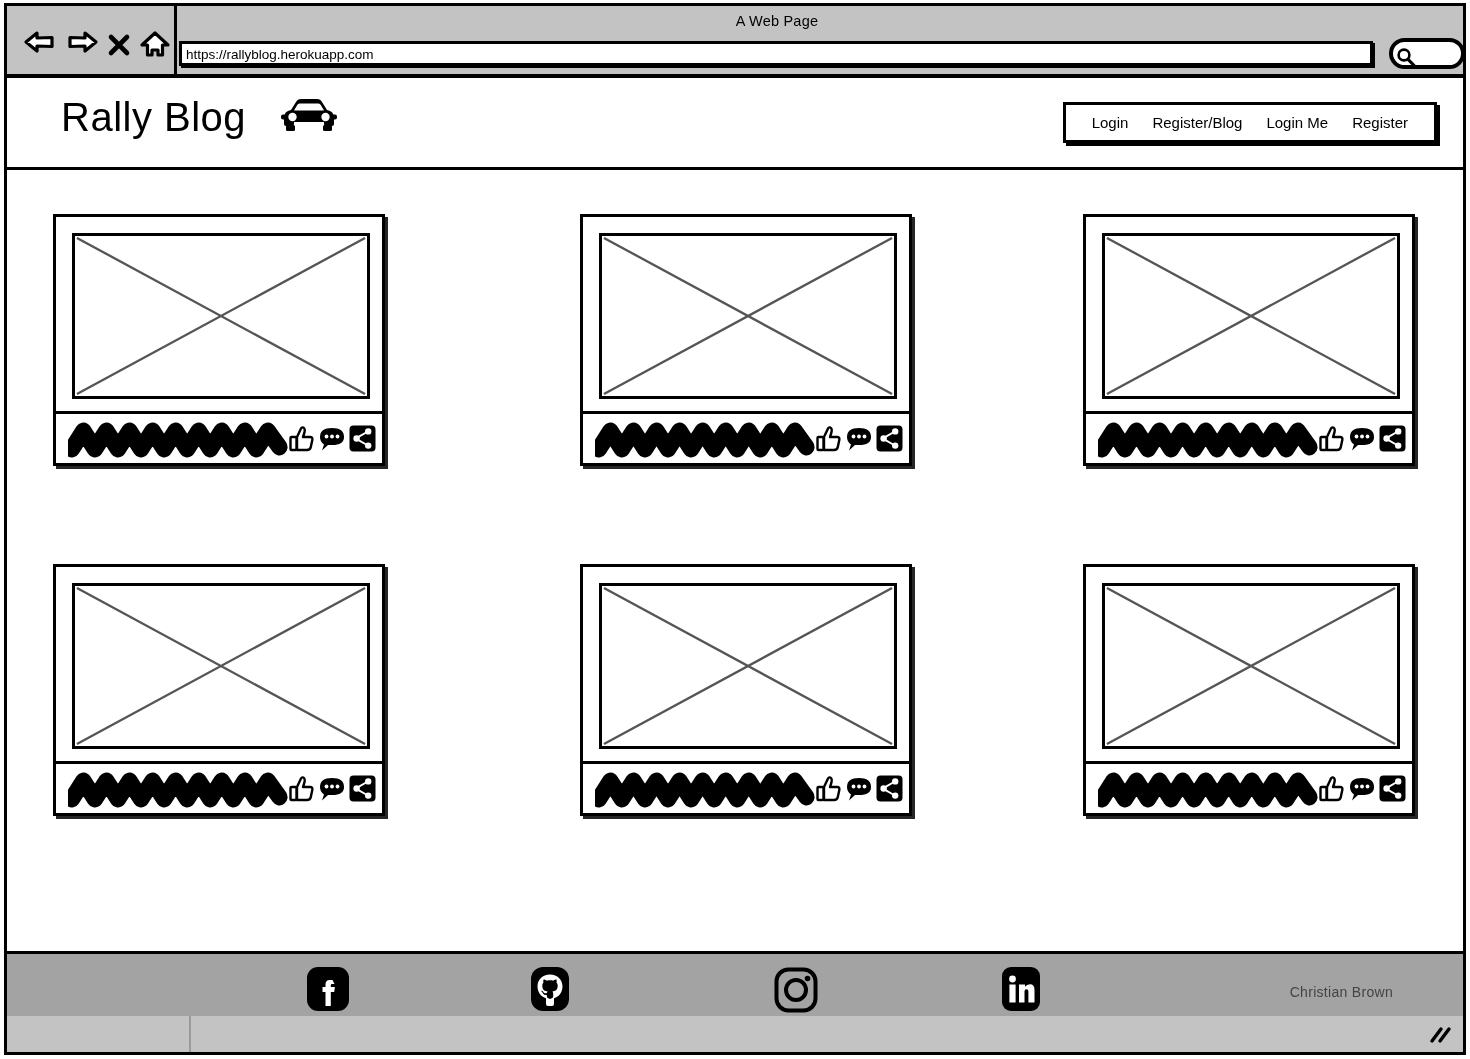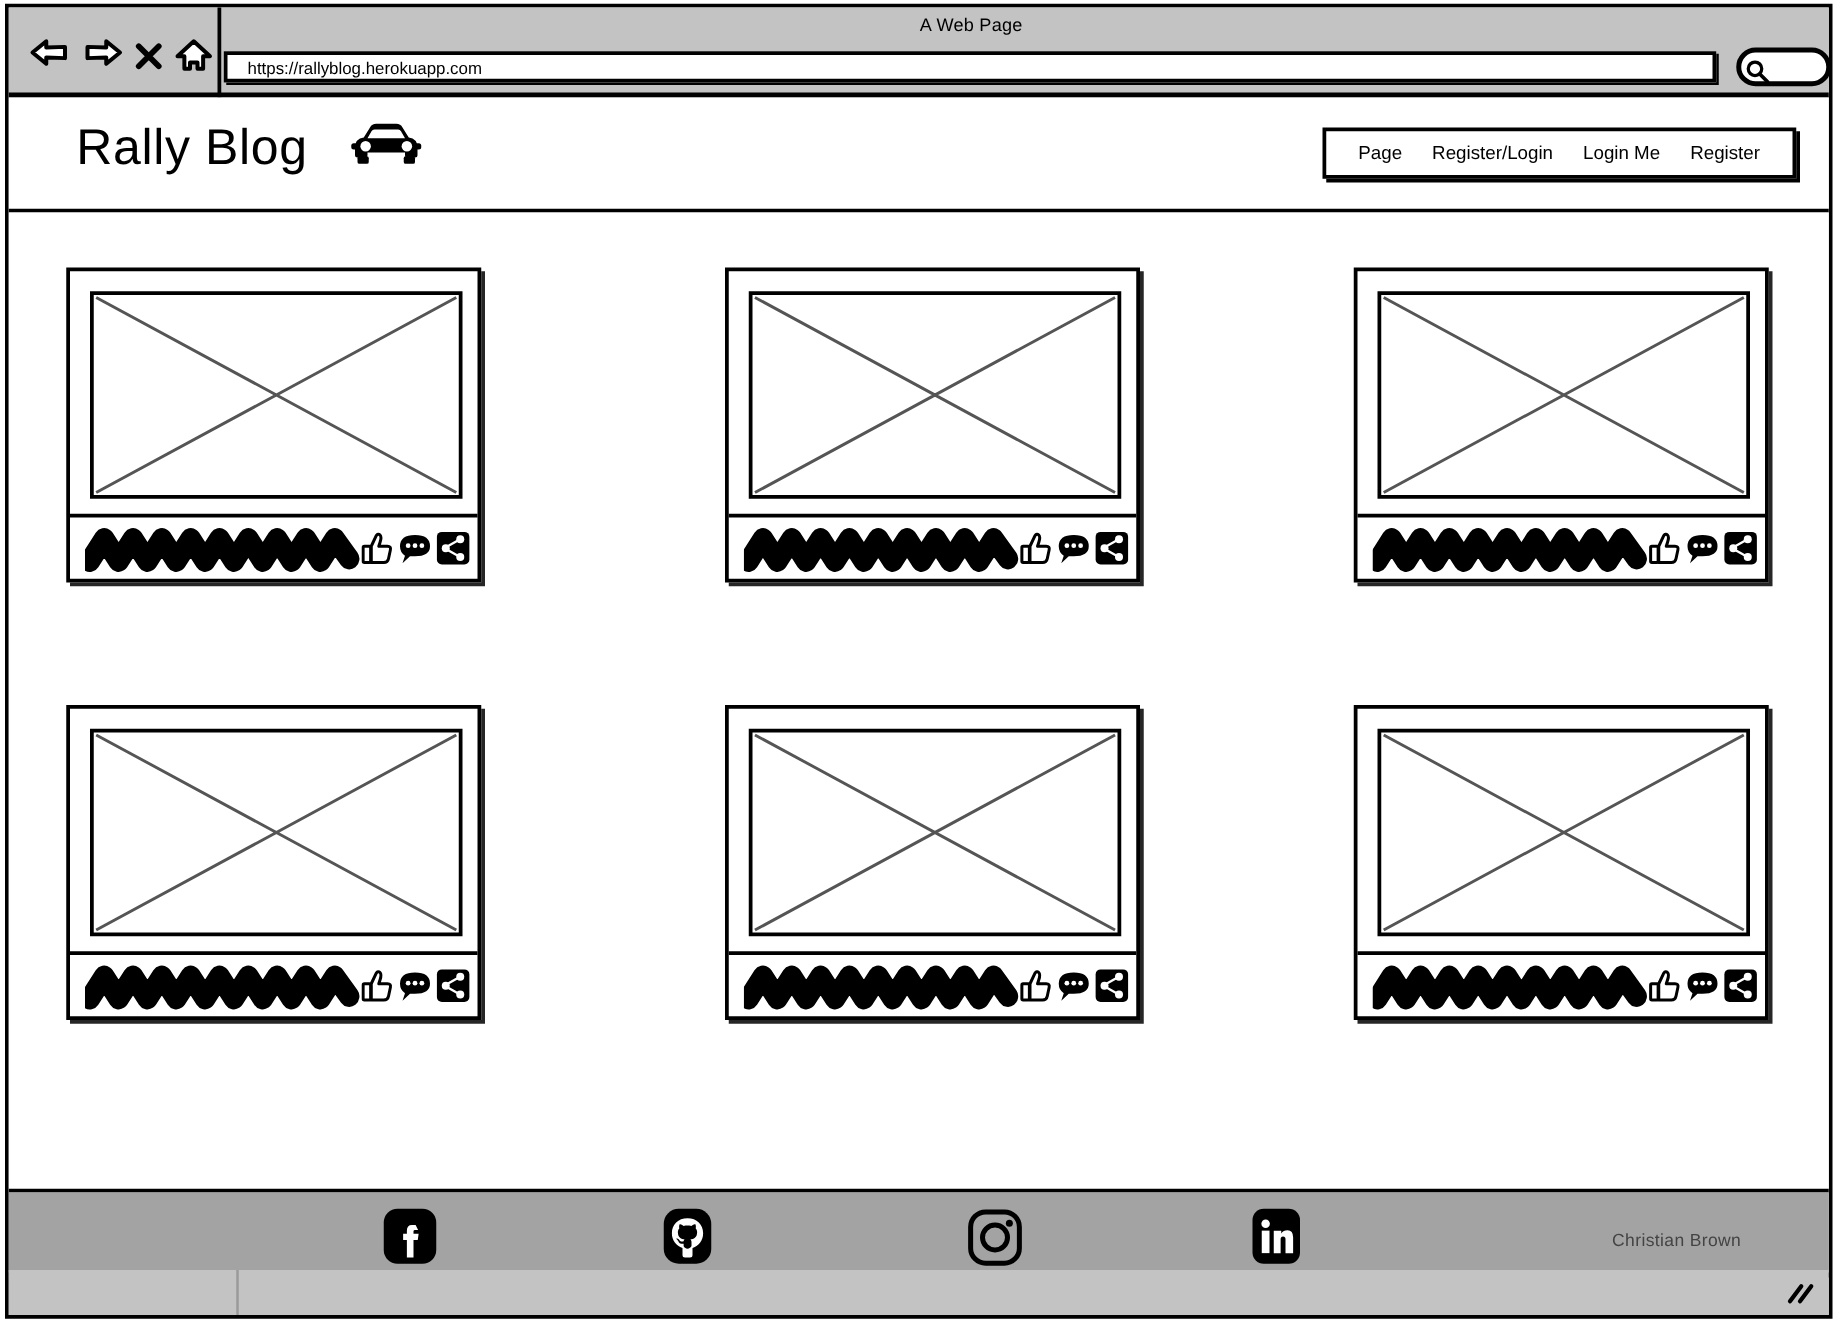--- a/index.html
+++ b/index.html
@@ -73,21 +73,21 @@
     top: 35px;
     width: 1194px;
     height: 25px;
     border: 3px solid #000;
     background: #ffffff;
     box-sizing: border-box;
     box-shadow: 2px 2px 0 #000;
   }
   .url-text {
     position: absolute;
-    left: 16px;
+    left: 4px;
     top: 3px;
     font-size: 13.5px;
     color: #000;
     white-space: nowrap;
   }
 
   .chrome-search {
     position: absolute;
     left: 1382px;
     top: 32px;
@@ -326,22 +326,22 @@
           <circle cx="47.5" cy="21" r="4.2" fill="#fff"></circle>
           <rect x="3" y="18.5" width="5" height="5" rx="2" fill="#000"></rect>
           <rect x="54" y="18.5" width="5" height="5" rx="2" fill="#000"></rect>
           <rect x="8" y="29" width="9" height="6" rx="1.5" fill="#000"></rect>
           <rect x="45" y="29" width="9" height="6" rx="1.5" fill="#000"></rect>
         </svg>
       </span>
     </div>
 
     <nav class="main-nav">
-      <button class="nav-item">Page</button>
-      <button class="nav-item">Register/Login</button>
+      <button class="nav-item">Login</button>
+      <button class="nav-item">Register/Blog</button>
       <button class="nav-item">Login Me</button>
       <button class="nav-item">Register</button>
     </nav>
   </div>
 
   <main class="content">
 
     <article class="card" style="left:46px;  top:44px;">
       <div class="card-media">
         <svg viewBox="0 0 298 166" preserveAspectRatio="none">

